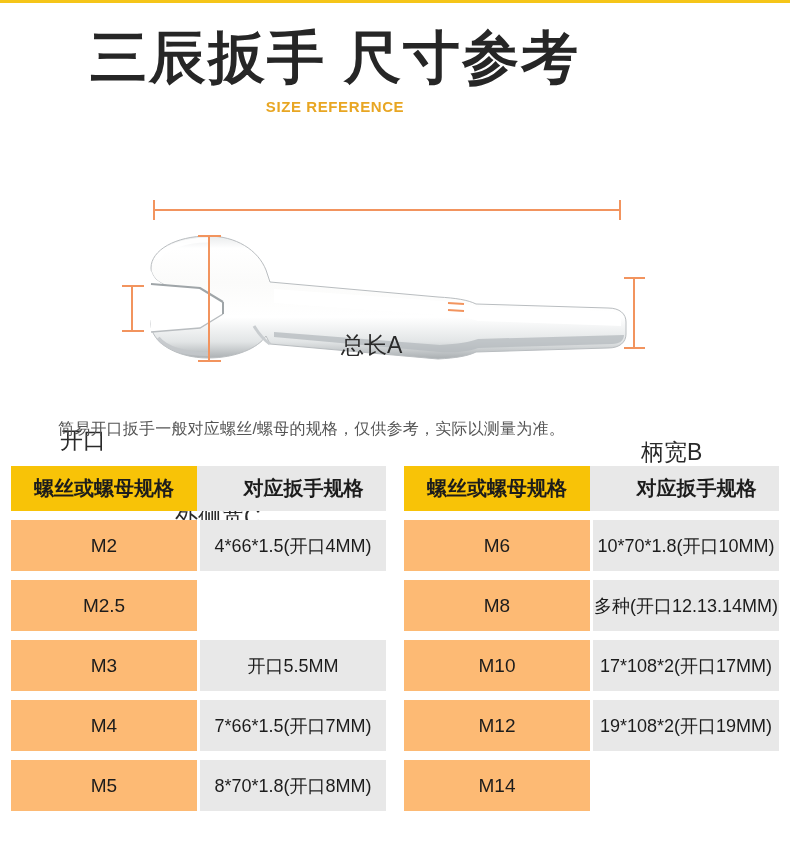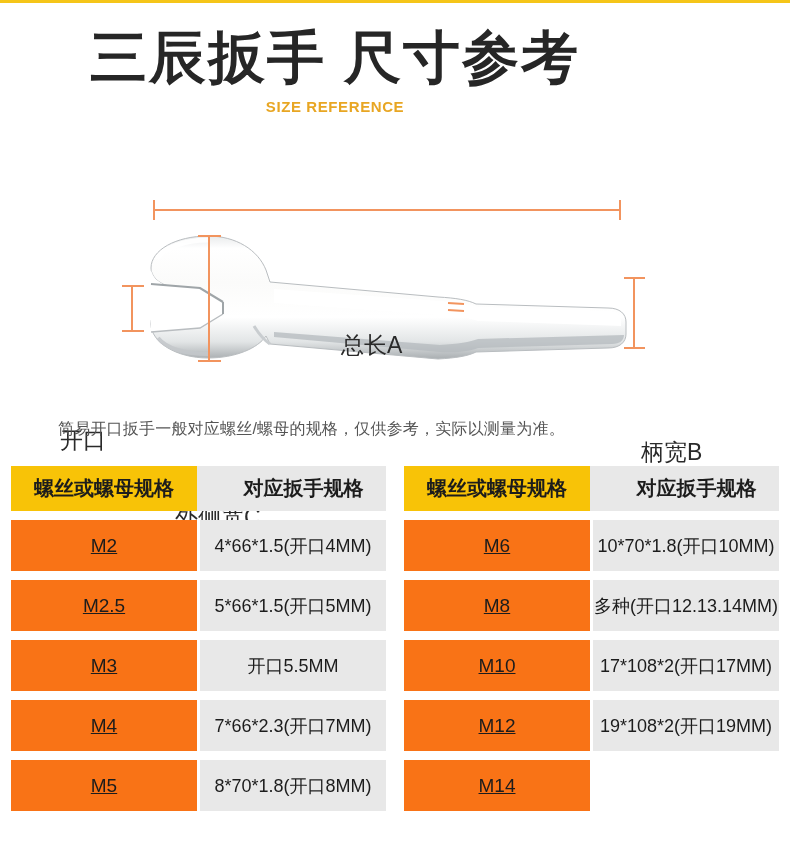--- a/index.html
+++ b/index.html
@@ -121,24 +121,23 @@
   .head-row .c-key { background: #F8C307; }
   .head-row .c-val { background: #E8E8E8; padding-left: 24px; }
 
   .data-row .cell {
     height: 51px;
     font-size: 18px;
     font-weight: 400;
     color: #1c1c1c;
   }
   .data-row .c-key {
-    background: #f97316;
+    background: #fdba74;
     margin-right: 3px;
     font-size: 19px;
-    text-decoration: underline;
   }
   .data-row .c-val { background: #E8E8E8; }
 </style>
 </head>
 <body>
 
 <div class="top-rule"></div>
 
 <div class="header">
   <div class="title">三辰扳手 尺寸参考</div>
@@ -259,29 +258,28 @@
     <div class="row head-row">
       <div class="cell c-key">螺丝或螺母规格</div>
       <div class="cell c-val">对应扳手规格</div>
     </div>
     <div class="row data-row">
       <div class="cell c-key">M2</div>
       <div class="cell c-val">4*66*1.5(开口4MM)</div>
     </div>
     <div class="row data-row">
       <div class="cell c-key">M2.5</div>
-      <div class="cell c-val">5*66*1.5(开口5MM)</div>
     </div>
     <div class="row data-row">
       <div class="cell c-key">M3</div>
       <div class="cell c-val">开口5.5MM</div>
     </div>
     <div class="row data-row">
       <div class="cell c-key">M4</div>
-      <div class="cell c-val">7*66*2.3(开口7MM)</div>
+      <div class="cell c-val">7*66*1.5(开口7MM)</div>
     </div>
     <div class="row data-row">
       <div class="cell c-key">M5</div>
       <div class="cell c-val">8*70*1.8(开口8MM)</div>
     </div>
   </div>
 
   <div class="spec-table">
     <div class="row head-row">
       <div class="cell c-key">螺丝或螺母规格</div>

